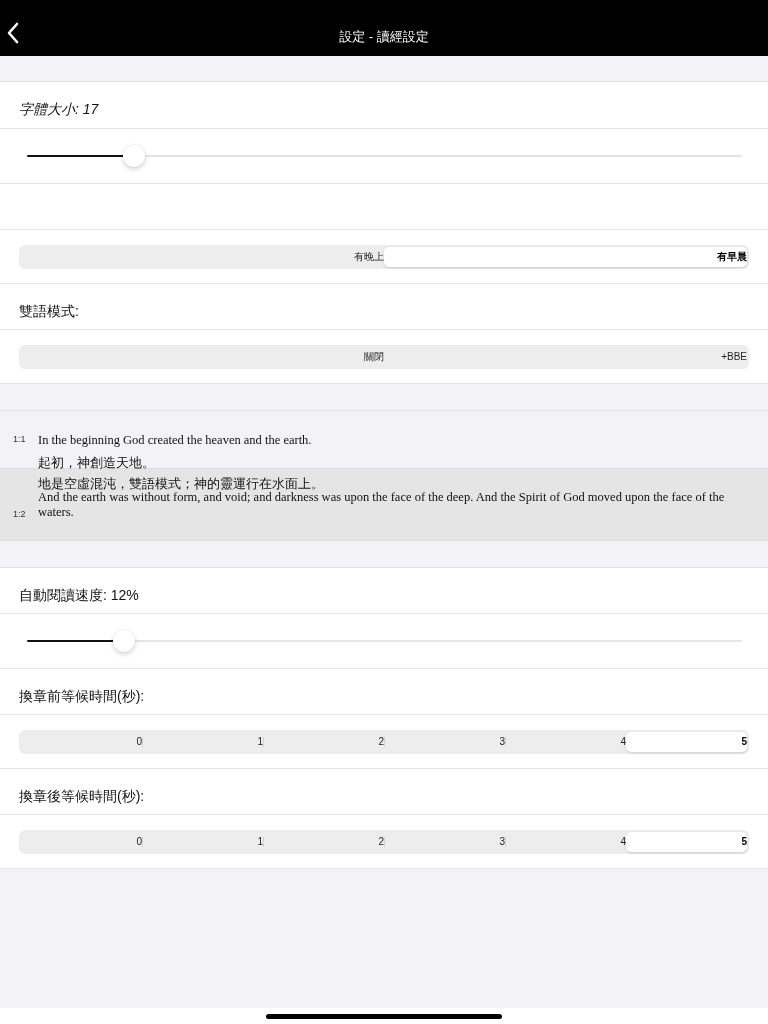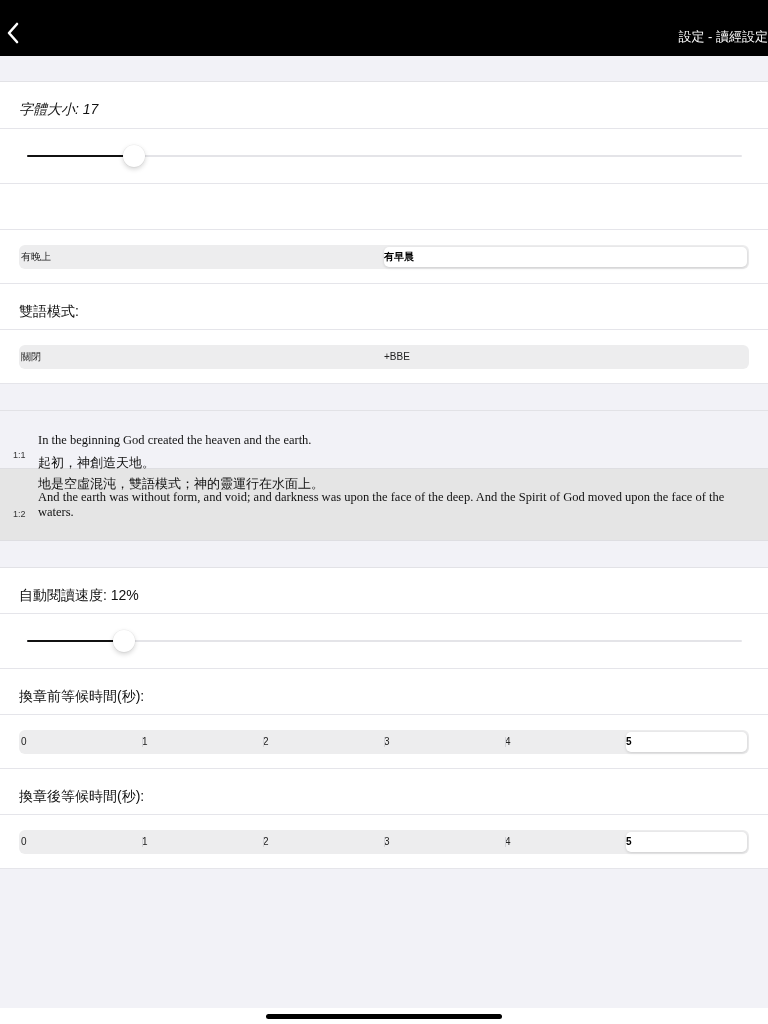--- a/index.html
+++ b/index.html
@@ -2,34 +2,34 @@
 <html><head>
 <meta charset="utf-8">
 <style>
   * { box-sizing: border-box; margin: 0; padding: 0; }
   html, body { width: 768px; height: 1024px; overflow: hidden; }
   body { background: #f2f2f7; font-family: "Liberation Sans", "DejaVu Sans", sans-serif; color: #111; position: relative; }
 
   .navbar { position: absolute; left: 0; top: 0; width: 768px; height: 56px; background: #000; }
   .nav-back { position: absolute; left: 6px; top: 22px; width: 20px; height: 28px; cursor: pointer; }
   .nav-back svg { width: 14px; height: 22px; }
-  .nav-title { position: absolute; left: 0; right: 0; top: 28px; text-align: right; color: #fff; font-size: 13px; }
+  .nav-title { position: absolute; left: 0; right: 0; top: 28px; text-align: center; color: #fff; font-size: 13px; }
 
   .gap-band { position: absolute; left: 0; width: 768px; background: #f2f2f7; border-bottom: 1px solid #e2e2e6; }
 
   .row { position: absolute; left: 0; width: 768px; background: #fff; border-bottom: 1px solid #e5e5ea; }
   .row-label { position: absolute; left: 19px; font-size: 14px; color: #111; }
 
   .slider { position: absolute; left: 27px; width: 715px; height: 24px; cursor: pointer; }
   .slider .track { position: absolute; left: 0; right: 0; top: 11px; height: 2px; background: #e4e4e8; border-radius: 1px; }
   .slider .fill { position: absolute; left: 0; top: 11px; height: 2px; background: #111; border-radius: 1px; }
   .slider .thumb { position: absolute; top: 1px; width: 22px; height: 22px; margin-left: -11px; background: #fff; border-radius: 50%; box-shadow: 0 2px 5px rgba(0,0,0,0.18), 0 0 0 0.5px rgba(0,0,0,0.05); }
 
   .seg { position: absolute; left: 19px; width: 730px; height: 24px; background: #ededee; border-radius: 6px; display: flex; padding: 2px; }
-  .seg-item { flex: 1; font-size: 10px; text-align: left; line-height: 20px; color: #222; position: relative; border-radius: 5px; cursor: pointer; }
+  .seg-item { flex: 1; font-size: 10px; text-align: right; line-height: 20px; color: #222; position: relative; border-radius: 5px; cursor: pointer; }
   .seg-item.sel { background: #fff; box-shadow: 0 1px 3px rgba(0,0,0,0.14); font-weight: bold; color: #000; }
   .seg-item.divided::before { content: ""; position: absolute; left: 0; top: 5px; height: 10px; width: 1px; background: #d4d4d8; }
 
   .verse { position: absolute; left: 0; width: 768px; border-bottom: 1px solid #dedee2; }
   .verse-num { position: absolute; left: 13px; font-size: 9px; color: #333; }
   .verse-cn { position: absolute; left: 38px; font-size: 13px; color: #111; }
   .verse-en { position: absolute; left: 38px; width: 700px; font-family: "Liberation Serif", "DejaVu Serif", serif; font-size: 12.5px; line-height: 15px; color: #111; }
 
   .bottom-area { position: absolute; left: 0; top: 1008px; width: 768px; height: 16px; background: #fff; }
   .home-indicator { position: absolute; left: 266px; top: 1014px; width: 236px; height: 5px; background: #000; border-radius: 3px; }
@@ -75,21 +75,21 @@
 <div class="row" style="top:330px;height:54px;">
   <div class="seg" style="top:15px;">
     <div class="seg-item">關閉</div>
     <div class="seg-item">+BBE</div>
   </div>
 </div>
 
 <div class="gap-band" style="top:384px;height:27px;"></div>
 
 <div class="verse" style="top:411px;height:58px;background:#f2f2f7;">
-  <div class="verse-num" style="top:23px;margin-top:16px;">1:1</div>
+  <div class="verse-num" style="top:23px;">1:1</div>
   <div class="verse-cn" style="top:7px;margin-top:36px;">起初，神創造天地。</div>
   <div class="verse-en" style="top:22px;">In the beginning God created the heaven and the earth.</div>
 </div>
 <div class="verse" style="top:469px;height:72px;background:#e5e5e5;">
   <div class="verse-num" style="top:40px;">1:2</div>
   <div class="verse-cn" style="top:6px;">地是空虛混沌，雙語模式；神的靈運行在水面上。</div>
   <div class="verse-en" style="top:21px;">And the earth was without form, and void; and darkness was upon the face of the deep. And the Spirit of God moved upon the face of the waters.</div>
 </div>
 
 <div class="gap-band" style="top:541px;height:27px;"></div>

